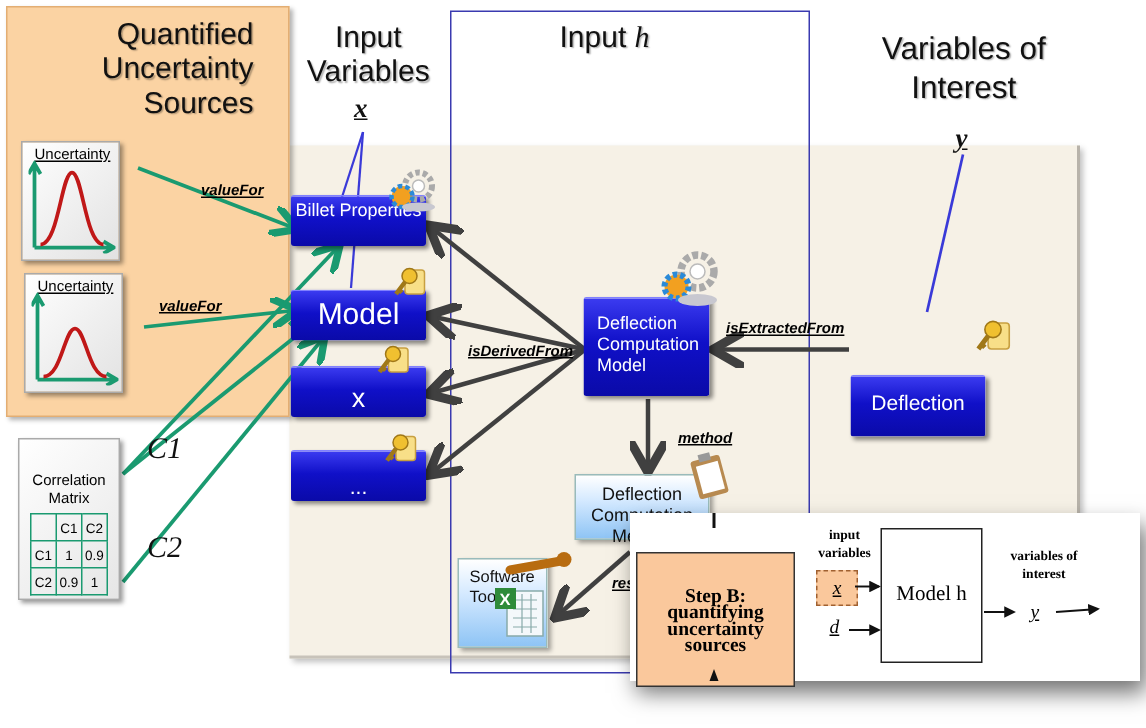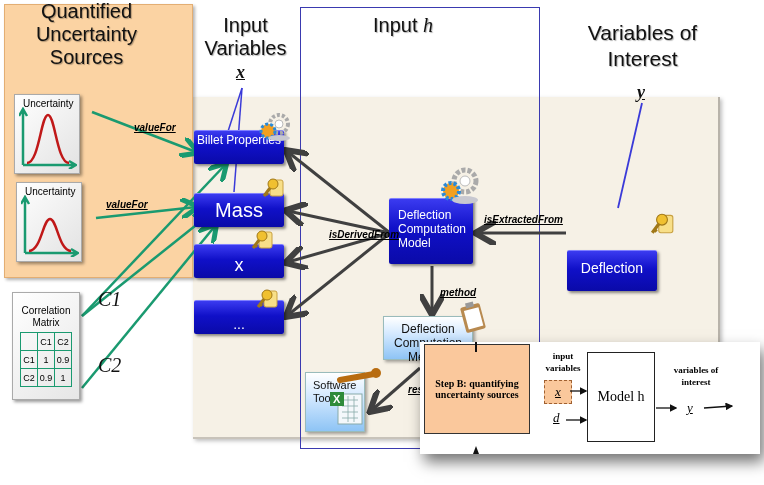--- a/index.html
+++ b/index.html
@@ -5,40 +5,40 @@
   html,body{margin:0;padding:0;background:#fff;}
   body{width:764px;height:485px;position:relative;overflow:hidden;font-family:"Liberation Sans",sans-serif;}
   .abs{position:absolute;}
   .bg-panel{left:193px;top:97px;width:525px;height:340px;background:#f6f1e6;border-right:2px solid #b8b3aa;border-bottom:2px solid #c8c3ba;box-shadow:2px 2px 4px rgba(0,0,0,0.25);}
   .orange-panel{left:4px;top:4px;width:187px;height:272px;background:#fbd3a3;border:1px solid #e3ae73;box-shadow:2px 2px 3px rgba(0,0,0,0.3);}
   .heading{font-size:20px;color:#111;text-align:center;line-height:23px;text-shadow:1px 1px 1px rgba(0,0,0,0.3);}
   .model-frame{left:300px;top:7px;width:238px;height:440px;border:1px solid #3a3ab0;}
   .blue-box{background:linear-gradient(#3b3bf0,#1010c8 45%,#0a0aa8);color:#fff;text-align:center;border-radius:2px;box-shadow:2px 2px 3px rgba(0,0,0,0.45);border-top:1px solid #8080ff;}
   .light-box{background:linear-gradient(#ffffff,#d4e9ff 40%,#8ec4f5);border:1px solid #9bb;color:#111;text-align:center;box-shadow:2px 2px 3px rgba(0,0,0,0.35);}
   .unc-card{width:64px;height:78px;background:linear-gradient(135deg,#fff,#e2e2e2);border:1px solid #aaa;box-shadow:2px 2px 3px rgba(0,0,0,0.4);}
-  .unc-card .lbl{font-size:10px;position:absolute;left:8px;top:3px;color:#000;}
+  .unc-card .lbl{font-size:10px;position:absolute;left:8px;top:3px;color:#000;text-decoration:underline;}
   .corr{left:12px;top:292px;width:66px;height:106px;background:linear-gradient(135deg,#fff,#e6e6e6);border:1px solid #aaa;box-shadow:2px 2px 3px rgba(0,0,0,0.4);}
-  .corr .title{font-size:10px;text-align:center;line-height:12px;margin-top:12px;}
+  .corr .title{font-size:10px;text-align:center;line-height:12px;margin-top:22px;}
   .corr table{border-collapse:collapse;margin:3px auto 0;font-size:9px;}
   .corr td{border:1px solid #1a9a70;width:16px;height:17px;text-align:center;padding:0;}
   .rel{font-style:italic;font-size:10px;color:#000;font-weight:bold;text-decoration:underline;}
   .cvar{font-family:"Liberation Serif",serif;font-style:italic;font-size:20px;color:#111;}
   .inset{left:420px;top:342px;width:340px;height:112px;background:#fff;box-shadow:4px 8px 14px rgba(0,0,0,0.55);}
-  .step-box{position:absolute;left:4px;top:2px;width:104px;height:88px;background:#fac89c;border:1px solid #333;font-family:"Liberation Serif",serif;font-weight:bold;font-size:10px;display:flex;align-items:center;justify-content:center;text-align:center;line-height:11px;}
+  .step-box{position:absolute;left:4px;top:26px;width:104px;height:88px;background:#fac89c;border:1px solid #333;font-family:"Liberation Serif",serif;font-weight:bold;font-size:13px;display:flex;align-items:center;justify-content:center;text-align:center;line-height:11px;}
   .serif{font-family:"Liberation Serif",serif;}
   .key{width:22px;height:24px;}
 </style>
 </head>
 <body>
 
 <div class="abs bg-panel"></div>
 <div class="abs orange-panel"></div>
 <div class="abs model-frame"></div>
 
-<div class="abs heading" style="left:4px;top:0;width:165px;">Quantified Uncertainty Sources</div>
+<div class="abs heading" style="left:4px;top:12px;width:165px;text-align:right;">Quantified Uncertainty Sources</div>
 <div class="abs heading" style="left:198px;top:14px;width:95px;">Input Variables</div>
 <div class="abs cvar" style="left:236px;top:62px;text-decoration:underline;font-weight:bold;font-size:18px;">x</div>
 <div class="abs heading" style="left:373px;top:14px;"><span>Input</span> <span class="cvar">h</span></div>
 <div class="abs heading" style="left:560px;top:20px;width:165px;font-size:21px;line-height:26px;">Variables of Interest</div>
 <div class="abs cvar" style="left:637px;top:82px;text-decoration:underline;font-weight:bold;font-size:18px;">y</div>
 
 <svg class="abs" style="left:0;top:0;" width="764" height="485">
   <defs>
     <marker id="ag" markerWidth="8" markerHeight="8" refX="6" refY="4" orient="auto">
         <path d="M0,0 L7,4 L0,8" fill="none" stroke="#1a9a70" stroke-width="2"></path>
@@ -105,21 +105,21 @@
           <td>0.9</td>
           <td>1</td>
         </tr>
   </tbody>
     </table>
 </div>
 <div class="abs cvar" style="left:98px;top:288px;">C1</div>
 <div class="abs cvar" style="left:98px;top:354px;">C2</div>
 
 <div class="abs blue-box" style="left:194px;top:130px;width:90px;height:34px;font-size:12px;line-height:15px;padding-top:2px;box-sizing:border-box;">Billet Properties</div>
-<div class="abs blue-box" style="left:194px;top:193px;width:90px;height:33px;font-size:20px;line-height:33px;">Mass</div>
+<div class="abs blue-box" style="left:194px;top:193px;width:90px;height:33px;font-size:20px;line-height:33px;">Model</div>
 <div class="abs blue-box" style="left:194px;top:244px;width:90px;height:33px;font-size:18px;line-height:40px;">x</div>
 <div class="abs blue-box" style="left:194px;top:300px;width:90px;height:33px;font-size:14px;line-height:46px;">...</div>
 
 <svg class="abs" style="left:259px;top:112px;" width="32" height="30">
   <circle cx="20" cy="12" r="9" fill="none" stroke="#aaa" stroke-width="4" stroke-dasharray="3 2"></circle>
   <circle cx="20" cy="12" r="4" fill="#fff" stroke="#bbb"></circle>
   <circle cx="9" cy="19" r="7" fill="#f2a020" stroke="#2a8ad8" stroke-width="3" stroke-dasharray="3 2"></circle>
   <ellipse cx="20" cy="26" rx="11" ry="3" fill="#c8c8d0"></ellipse>
 </svg>
 <svg class="abs key" style="left:262px;top:176px;" viewBox="0 0 22 24">
@@ -138,23 +138,23 @@
     <path d="M8,12 L2,20 M4,17 L6,19" stroke="#a07818" stroke-width="3"></path>
   </svg>
 
 <div class="abs blue-box" style="left:389px;top:198px;width:84px;height:66px;font-size:12px;line-height:14px;text-align:left;padding:9px 0 16px 9px;box-sizing:border-box;">Deflection Computation Model</div>
 <svg class="abs" style="left:438px;top:166px;" width="42" height="40">
   <circle cx="27" cy="15" r="11" fill="none" stroke="#aaa" stroke-width="5" stroke-dasharray="4 2"></circle>
   <circle cx="27" cy="15" r="5" fill="#fff" stroke="#bbb"></circle>
   <circle cx="13" cy="25" r="8" fill="#f2a020" stroke="#2a8ad8" stroke-width="4" stroke-dasharray="3 2"></circle>
   <ellipse cx="27" cy="34" rx="13" ry="4" fill="#c8c8d0"></ellipse>
 </svg>
-<div class="abs rel" style="left:329px;top:229px;">isDerivedFrom</div>
+<div class="abs rel" style="left:312px;top:229px;">isDerivedFrom</div>
 <div class="abs rel" style="left:484px;top:214px;">isExtractedFrom</div>
-<div class="abs rel" style="left:440px;top:287px;">method</div>
+<div class="abs rel" style="left:452px;top:287px;">method</div>
 <div class="abs rel" style="left:408px;top:384px;">res</div>
 
 <div class="abs blue-box" style="left:567px;top:210px;width:90px;height:40px;font-size:14px;line-height:34px;margin-top:40px;">Deflection</div>
 <svg class="abs key" style="left:650px;top:211px;width:24px;height:26px;" viewBox="0 0 22 24">
     <rect x="8" y="4" width="13" height="16" rx="2" fill="#f8df88" stroke="#c8a040"></rect>
     <circle cx="11" cy="8" r="5" fill="#f0c030" stroke="#a07818"></circle>
     <path d="M8,12 L2,20 M4,17 L6,19" stroke="#a07818" stroke-width="3"></path>
   </svg>
 
 <div class="abs light-box" style="left:383px;top:316px;width:90px;height:44px;font-size:12px;line-height:14px;padding-top:5px;box-sizing:border-box;">Deflection Computation Method</div>

